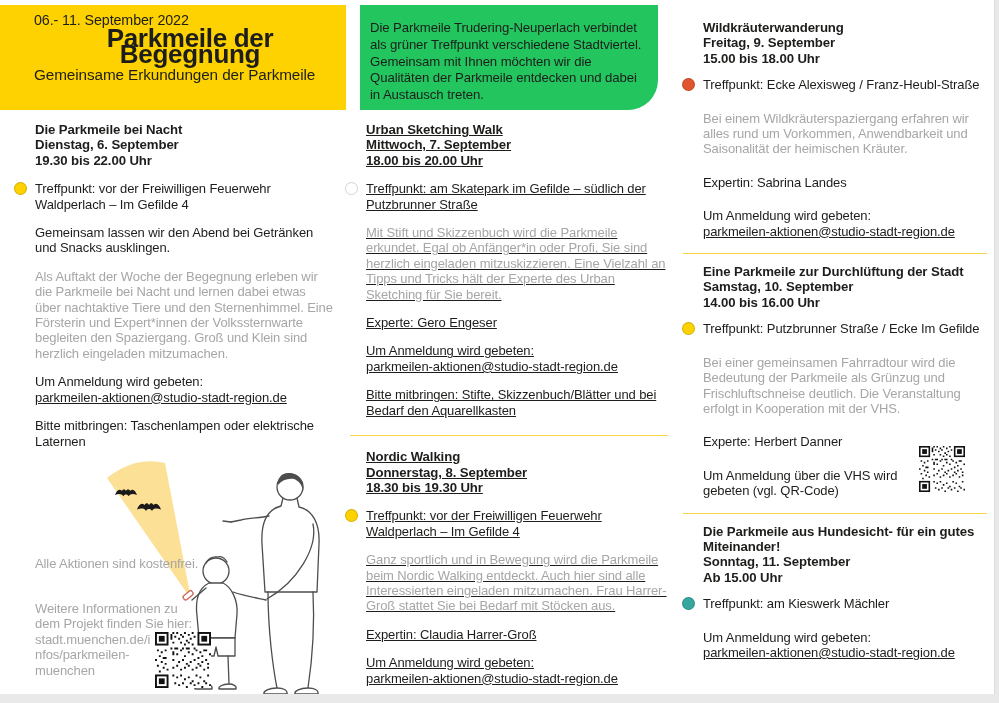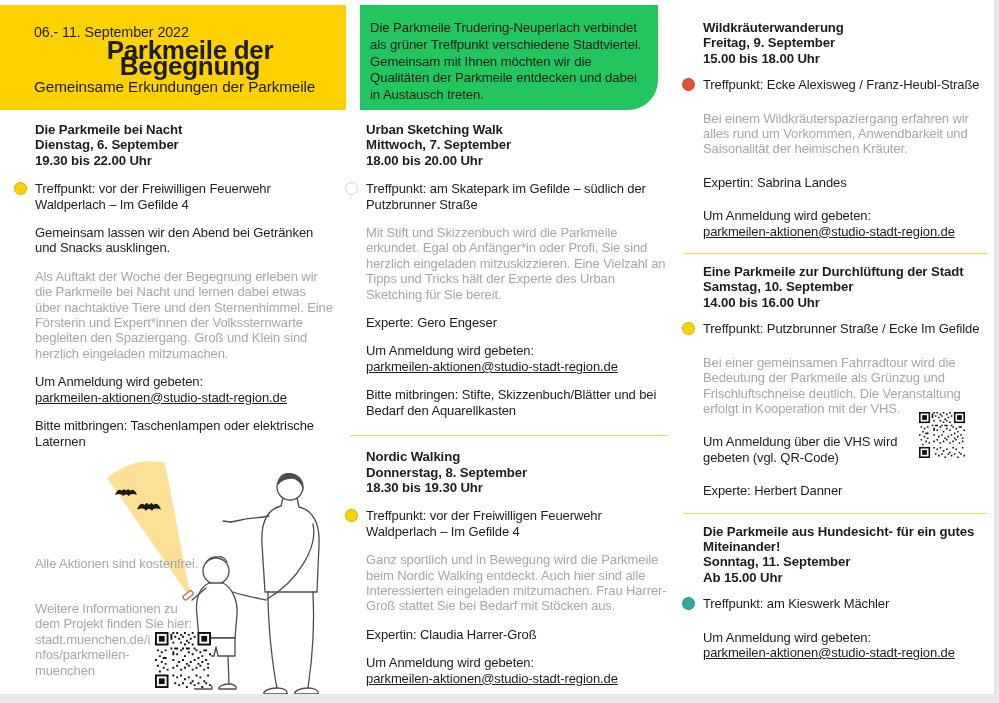--- a/index.html
+++ b/index.html
@@ -12,30 +12,30 @@
     font-size:13px;
     line-height:15.4px;
     letter-spacing:-0.1px;
   }
   .page {
     position:absolute; left:0; top:0; width:995px; height:694px;
     background:#ffffff; overflow:hidden; border-right:1px solid #dcdcdc;
   }
   
   .ybox { position:absolute; top:5px; }
-  .ybox.left { left:0; width:346px; height:105px; padding:20px 0 0 34px; }
+  .ybox.left { left:0; width:346px; height:105px; padding:8px 0 0 34px; }
   .ybox.mid  { left:360px; width:298px; height:105px; border-radius:0 0 30px 0;
                padding:15px 12px 0 10px; font-size:13.2px; line-height:16.8px; }
   .hdr-dates { font-size:14.3px; }
   .hdr-title { font-size:26px; font-weight:bold; margin-top:3px; letter-spacing:-0.3px;text-align:center; }
   .hdr-sub   { font-size:15.3px; margin-top:5px; }
   
   .col { position:absolute; }
   .col1 { left:35px;  top:122px; width:298px; }
-  .col2 { left:366px; top:122px; width:302px; }
+  .col2 { left:366px; top:122px; width:302px;text-decoration:underline; }
   .col3 { left:703px; top:20px;  width:284px; }
   .ev-head div { font-weight:bold; font-size:13.2px; }
   .meet { position:relative; margin-top:13px; }
   .col3 .meet { margin-top:11px; }
   .dot { position:absolute; left:-21px; top:1px; width:13px; height:13px;
          border-radius:50%; border:1.2px solid rgba(0,0,0,0.16); }
   .para { margin-top:13px; }
   .col3 .para { margin-top:18px; }
   .desc { color:#a6a6a6; }
   .link { text-decoration:underline; cursor:pointer; }
@@ -164,27 +164,27 @@
     <div class="ev-head">
       <div>Eine Parkmeile zur Durchlüftung der Stadt</div>
       <div>Samstag, 10. September</div>
       <div>14.00 bis 16.00 Uhr</div>
     </div>
     <div class="meet">
       <span class="dot" style="background: rgb(253, 210, 0);"></span>
       <span>Treffpunkt: Putzbrunner Straße / Ecke Im Gefilde</span>
     </div>
     <p class="para desc">Bei einer gemeinsamen Fahrradtour wird die Bedeutung der Parkmeile als Grünzug und Frischluftschneise deutlich. Die Veranstaltung erfolgt in Kooperation mit der VHS.</p>
+    <p class="para">Experte: Herbert Danner</p>
     <p class="para vhs">
       <span style="display:block;width:215px">Um Anmeldung über die VHS wird gebeten (vgl. QR-Code)</span>
       <svg class="qr">
           <use href="#qr"></use>
         </svg>
     </p>
-    <p class="para">Experte: Herbert Danner</p>
 
     <hr class="divider" style="border-top-color: rgb(247, 214, 74);">
 
     <div class="ev-head">
       <div>Die Parkmeile aus Hundesicht- für ein gutes Miteinander!</div>
       <div>Sonntag, 11. September</div>
       <div>Ab 15.00 Uhr</div>
     </div>
     <div class="meet">
       <span class="dot" style="background: rgb(54, 167, 158);"></span>

